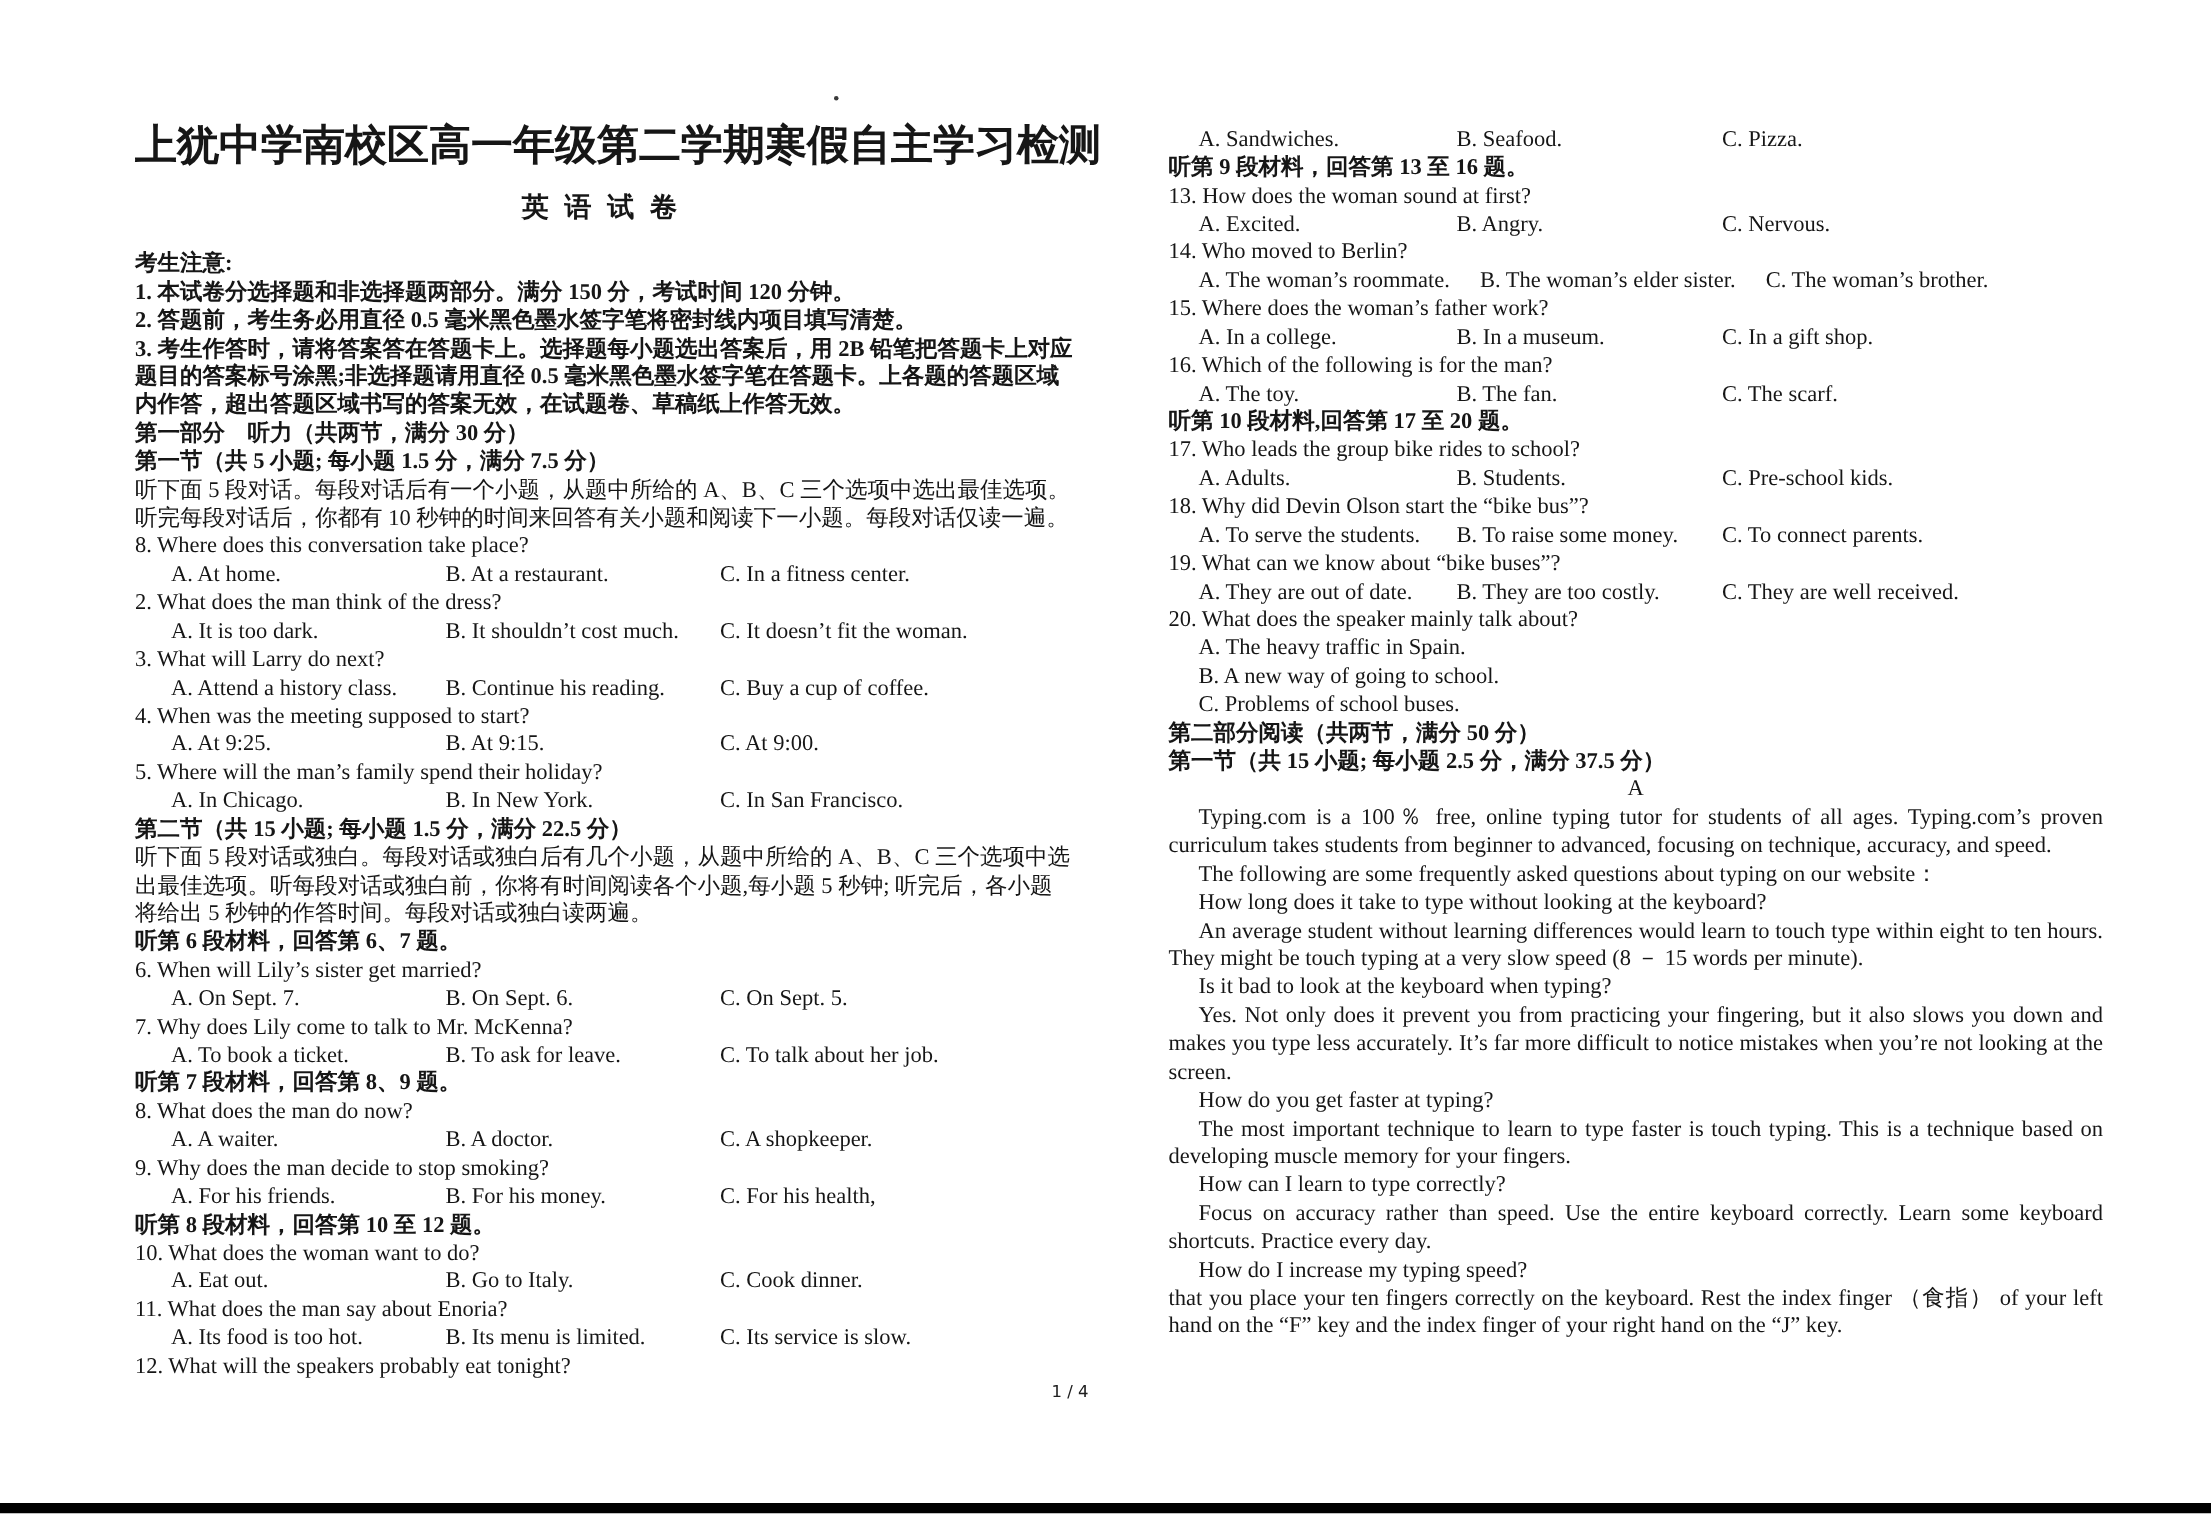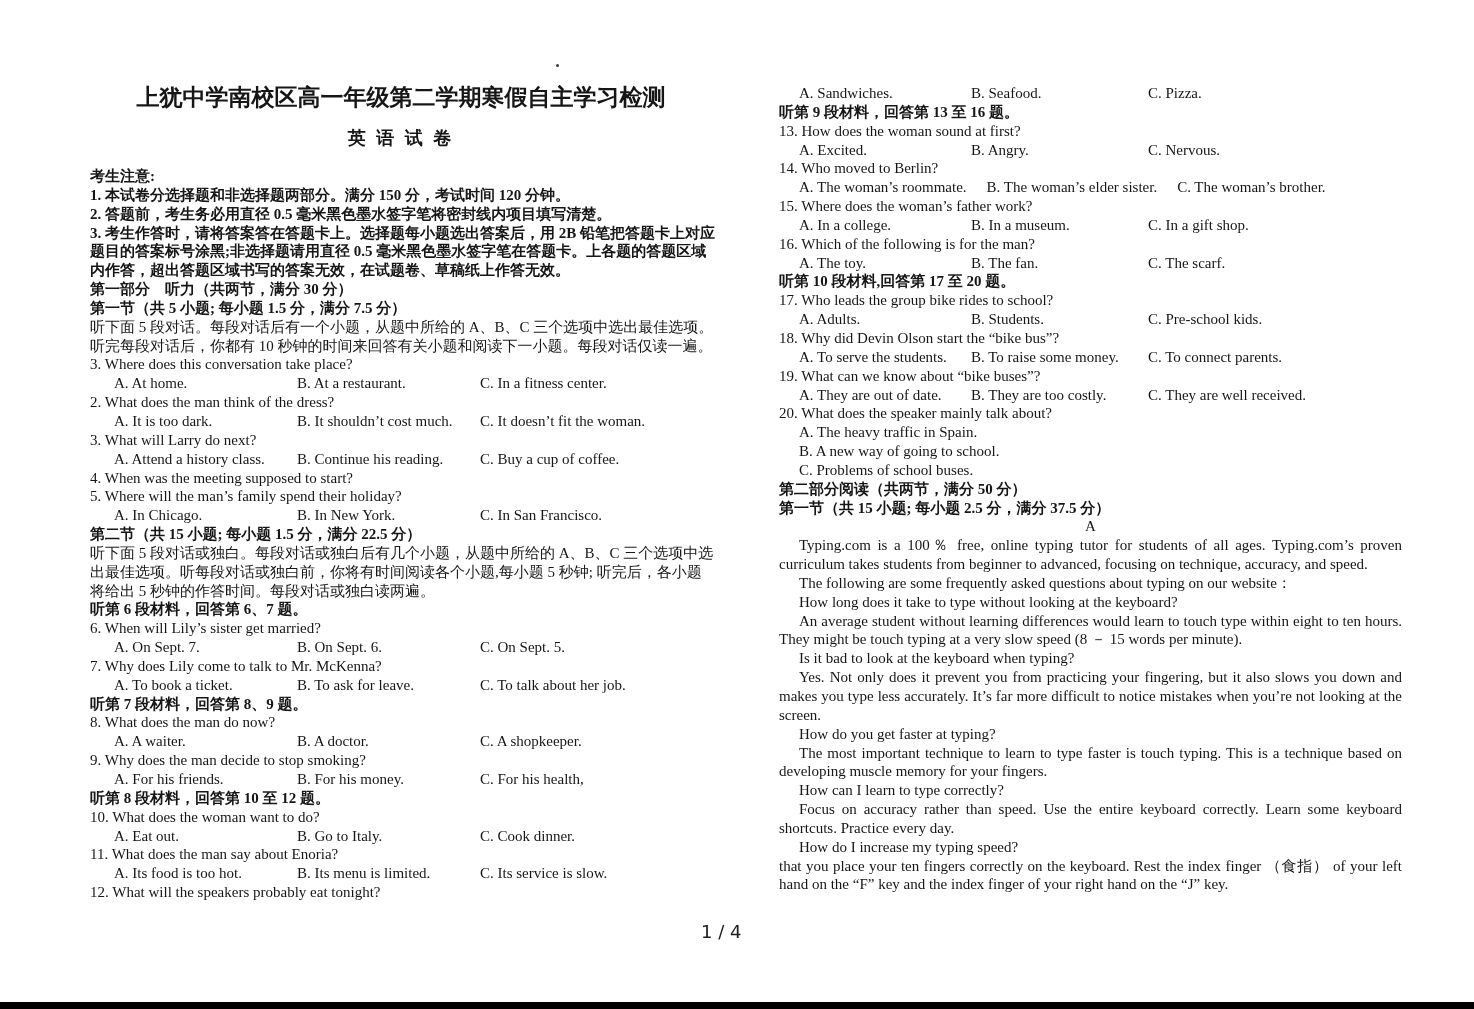--- a/index.html
+++ b/index.html
@@ -3,38 +3,38 @@
 <meta charset="utf-8">
 <style>
   html,body{margin:0;padding:0;}
   body{
     width:1474px;height:1009px;position:relative;overflow:hidden;
     background:#ffffff;color:#161616;
     font-family:"Liberation Serif","DejaVu Serif",serif;
     font-size:15px;
   }
   .head{position:absolute;left:90px;top:84px;width:622px;text-align:center;}
-  .title1{font-size:23px;font-weight:bold;line-height:27px;white-space:nowrap;}
+  .title1{font-size:28px;font-weight:bold;line-height:27px;white-space:nowrap;}
   .title2{font-size:18px;font-weight:bold;margin-top:15px;letter-spacing:3px;white-space:nowrap;}
   .col{position:absolute;}
   #col-left{left:90px;top:167px;width:657px;}
   #col-right{left:779px;top:84px;width:623px;}
   .line{height:18.85px;line-height:18.85px;white-space:nowrap;}
   .bold{font-weight:bold;}
   .center{text-align:center;white-space:normal;}
   .ind{padding-left:24px;}
   .opt-ind{padding-left:24px;}
   .opts{display:grid;grid-template-columns:minmax(163px,max-content) minmax(163px,max-content) auto;column-gap:20px;padding-left:24px;}
   #col-right .opts{padding-left:20px;grid-template-columns:minmax(152px,max-content) minmax(157px,max-content) auto;}
   #col-right .ind,#col-right .opt-ind{padding-left:20px;}
   .just{white-space:normal;text-align:justify;text-align-last:justify;}
   .page-dot{position:absolute;left:556px;top:64px;width:3px;height:3px;border-radius:50%;background:#3a3a3a;}
   .page-number{
     position:absolute;left:701px;top:921px;
-    font-family:"DejaVu Sans","Liberation Sans",sans-serif;font-size:18px;color:#202020;
+    font-family:"DejaVu Sans","Liberation Sans",sans-serif;font-size:11px;color:#202020;
   }
   .bottom-bar{position:absolute;left:0;top:1002px;width:1474px;height:7px;background:#000000;}
 </style>
 </head>
 <body>
 
 <div class="page-dot"></div>
 
 <div class="head">
   <div class="title1">上犹中学南校区高一年级第二学期寒假自主学习检测</div>
@@ -45,39 +45,44 @@
     <div class="line bold">考生注意:</div>
     <div class="line bold">1. 本试卷分选择题和非选择题两部分。满分 150 分，考试时间 120 分钟。</div>
     <div class="line bold">2. 答题前，考生务必用直径 0.5 毫米黑色墨水签字笔将密封线内项目填写清楚。</div>
     <div class="line bold">3. 考生作答时，请将答案答在答题卡上。选择题每小题选出答案后，用 2B 铅笔把答题卡上对应</div>
     <div class="line bold">题目的答案标号涂黑;非选择题请用直径 0.5 毫米黑色墨水签字笔在答题卡。上各题的答题区域</div>
     <div class="line bold">内作答，超出答题区域书写的答案无效，在试题卷、草稿纸上作答无效。</div>
     <div class="line bold">第一部分　听力（共两节，满分 30 分）</div>
     <div class="line bold">第一节（共 5 小题; 每小题 1.5 分，满分 7.5 分）</div>
     <div class="line">听下面 5 段对话。每段对话后有一个小题，从题中所给的 A、B、C 三个选项中选出最佳选项。</div>
     <div class="line">听完每段对话后，你都有 10 秒钟的时间来回答有关小题和阅读下一小题。每段对话仅读一遍。</div>
-    <div class="line">3. Where does this conversation take place?</div>
+    <div class="line">8. Where does this conversation take place?</div>
     <div class="line opts">
       <span>A. At home.</span>
       <span>B. At a restaurant.</span>
       <span>C. In a fitness center.</span>
     </div>
     <div class="line">2. What does the man think of the dress?</div>
     <div class="line opts">
       <span>A. It is too dark.</span>
       <span>B. It shouldn’t cost much.</span>
       <span>C. It doesn’t fit the woman.</span>
     </div>
     <div class="line">3. What will Larry do next?</div>
     <div class="line opts">
       <span>A. Attend a history class.</span>
       <span>B. Continue his reading.</span>
       <span>C. Buy a cup of coffee.</span>
     </div>
     <div class="line">4. When was the meeting supposed to start?</div>
+    <div class="line opts">
+      <span>A. At 9:25.</span>
+      <span>B. At 9:15.</span>
+      <span>C. At 9:00.</span>
+    </div>
     <div class="line">5. Where will the man’s family spend their holiday?</div>
     <div class="line opts">
       <span>A. In Chicago.</span>
       <span>B. In New York.</span>
       <span>C. In San Francisco.</span>
     </div>
     <div class="line bold">第二节（共 15 小题; 每小题 1.5 分，满分 22.5 分）</div>
     <div class="line">听下面 5 段对话或独白。每段对话或独白后有几个小题，从题中所给的 A、B、C 三个选项中选</div>
     <div class="line">出最佳选项。听每段对话或独白前，你将有时间阅读各个小题,每小题 5 秒钟; 听完后，各小题</div>
     <div class="line">将给出 5 秒钟的作答时间。每段对话或独白读两遍。</div>

